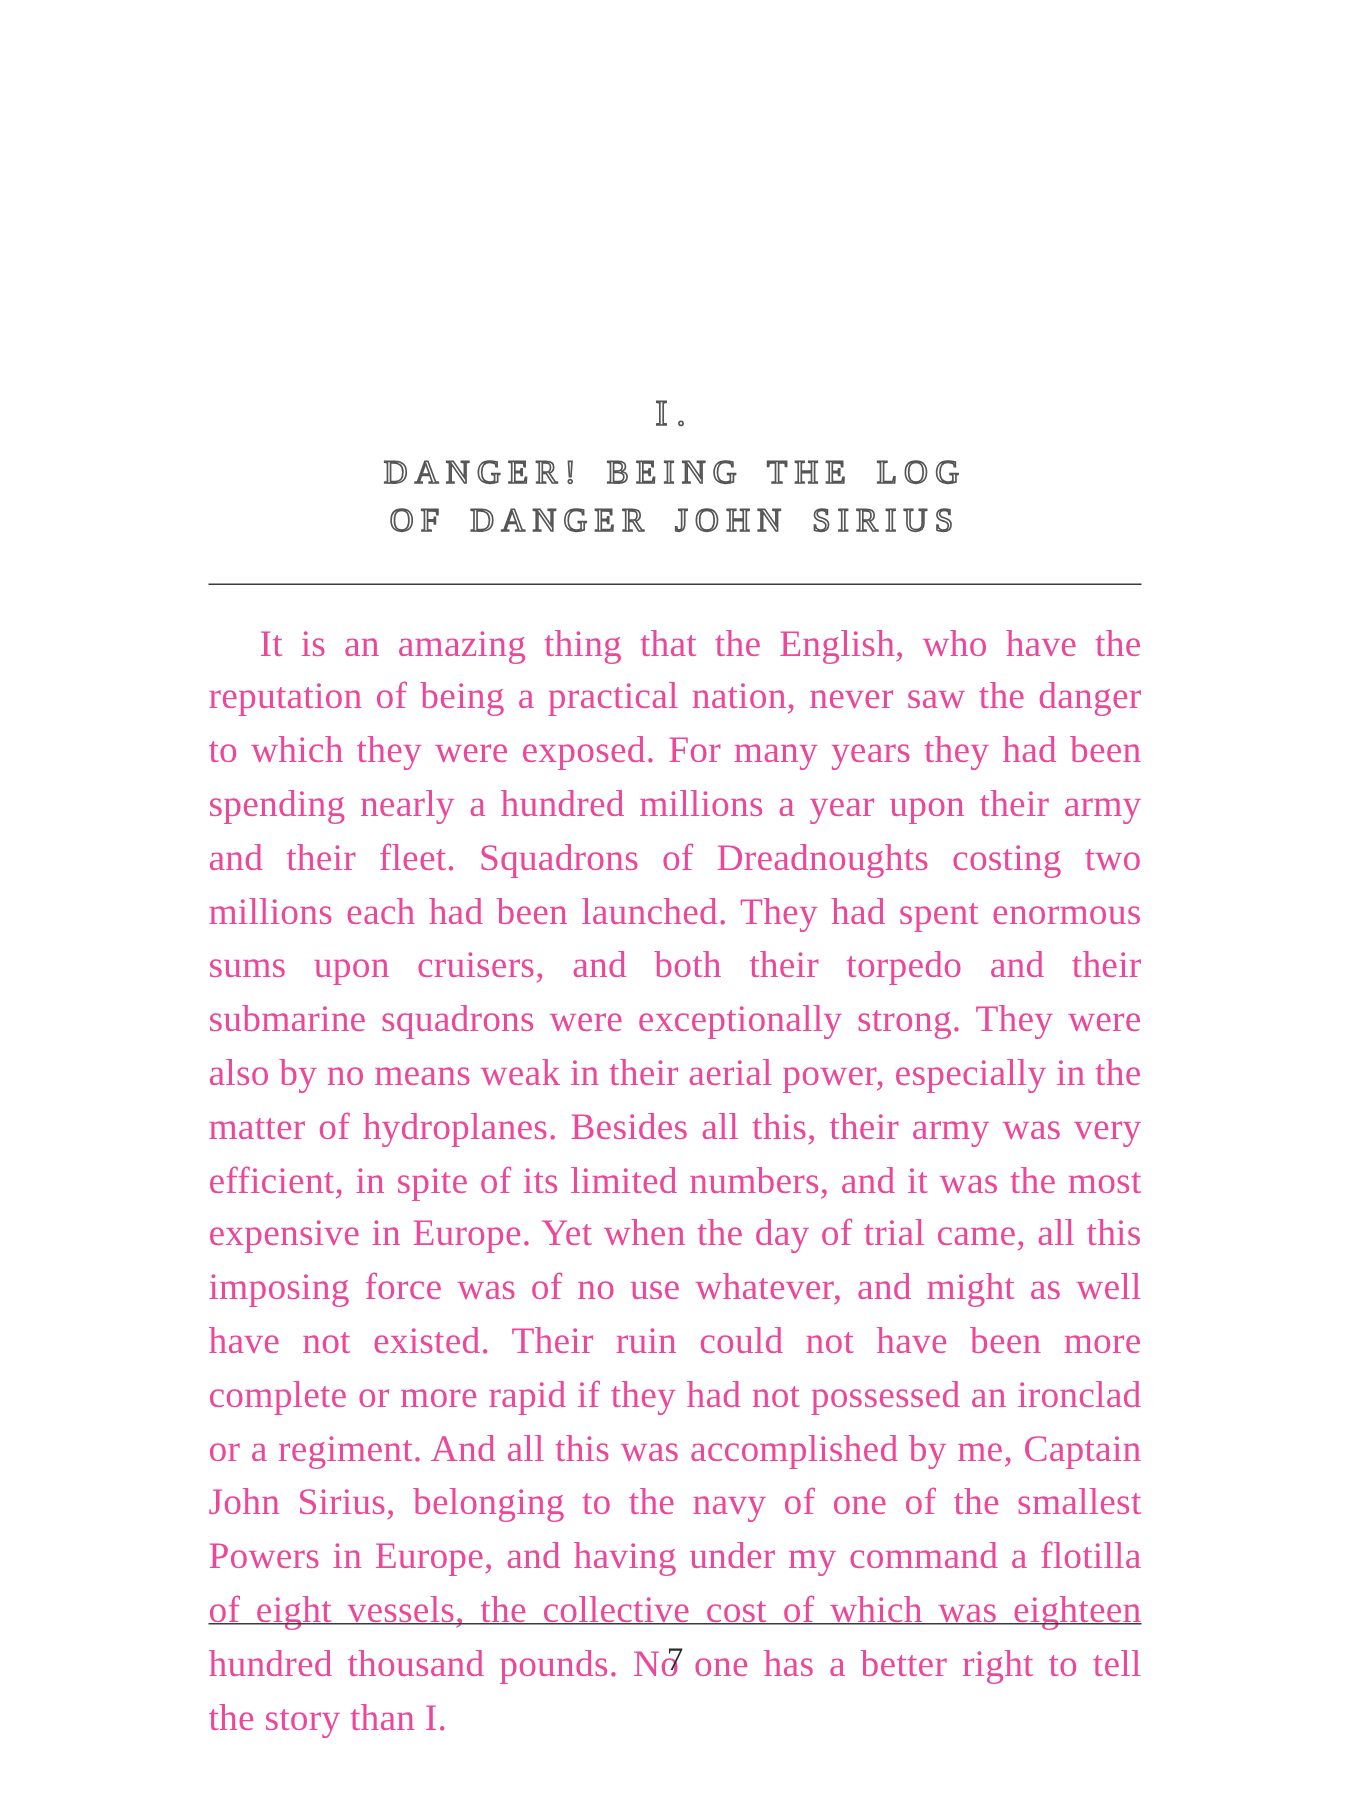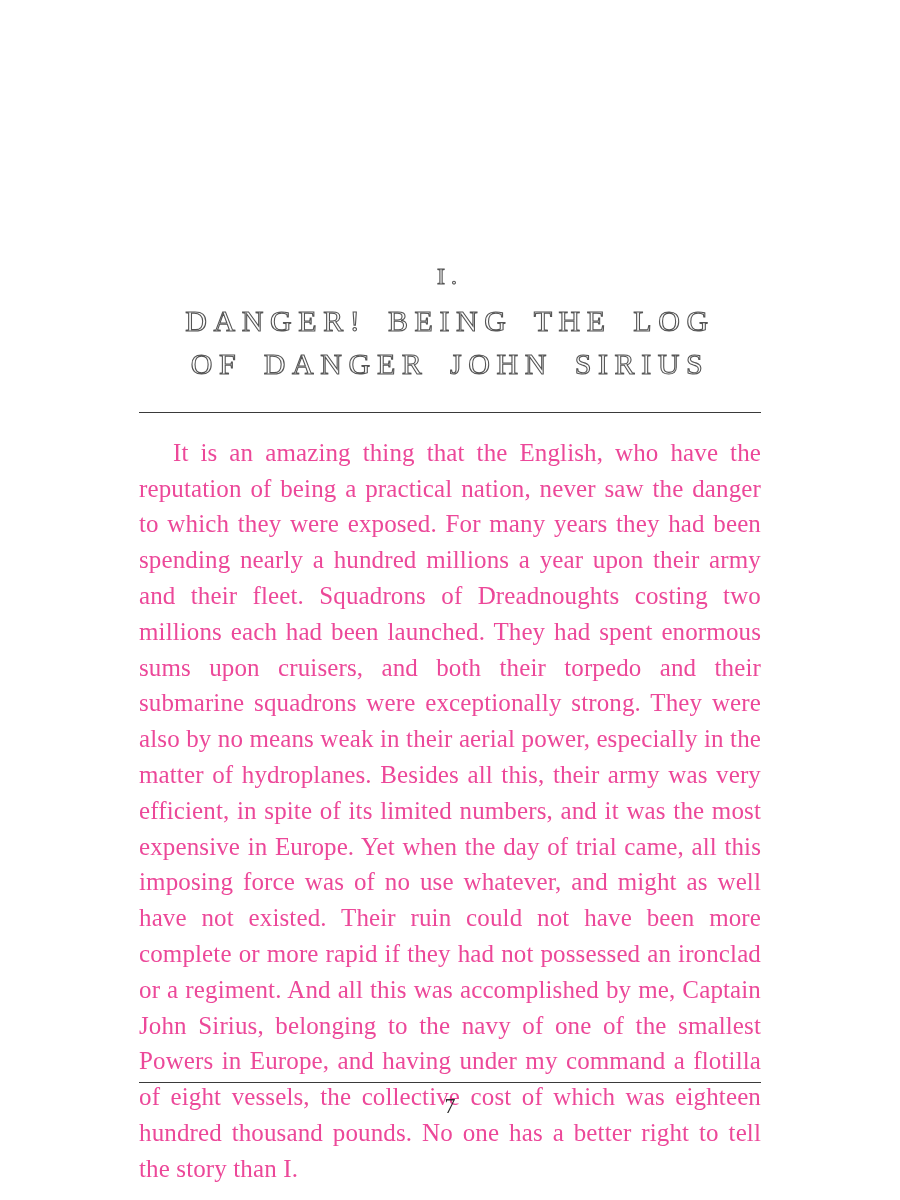--- a/index.html
+++ b/index.html
@@ -36,21 +36,21 @@
       color: #fcfcfc;
       -webkit-text-stroke: 1.1px #555555;
     }
   }
   .chapter-number {
     font-size: 24px;
     letter-spacing: 0.25em;
     line-height: 1.2;
   }
   .chapter-title {
-    font-size: 30px;
+    font-size: 22px;
     letter-spacing: 0.22em;
     word-spacing: 0.25em;
     line-height: 1.45;
     margin-top: 8px;
   }
   .rule {
     border: none;
     border-top: 1.6px solid #3a3a3a;
     margin: 0;
     width: 100%;

